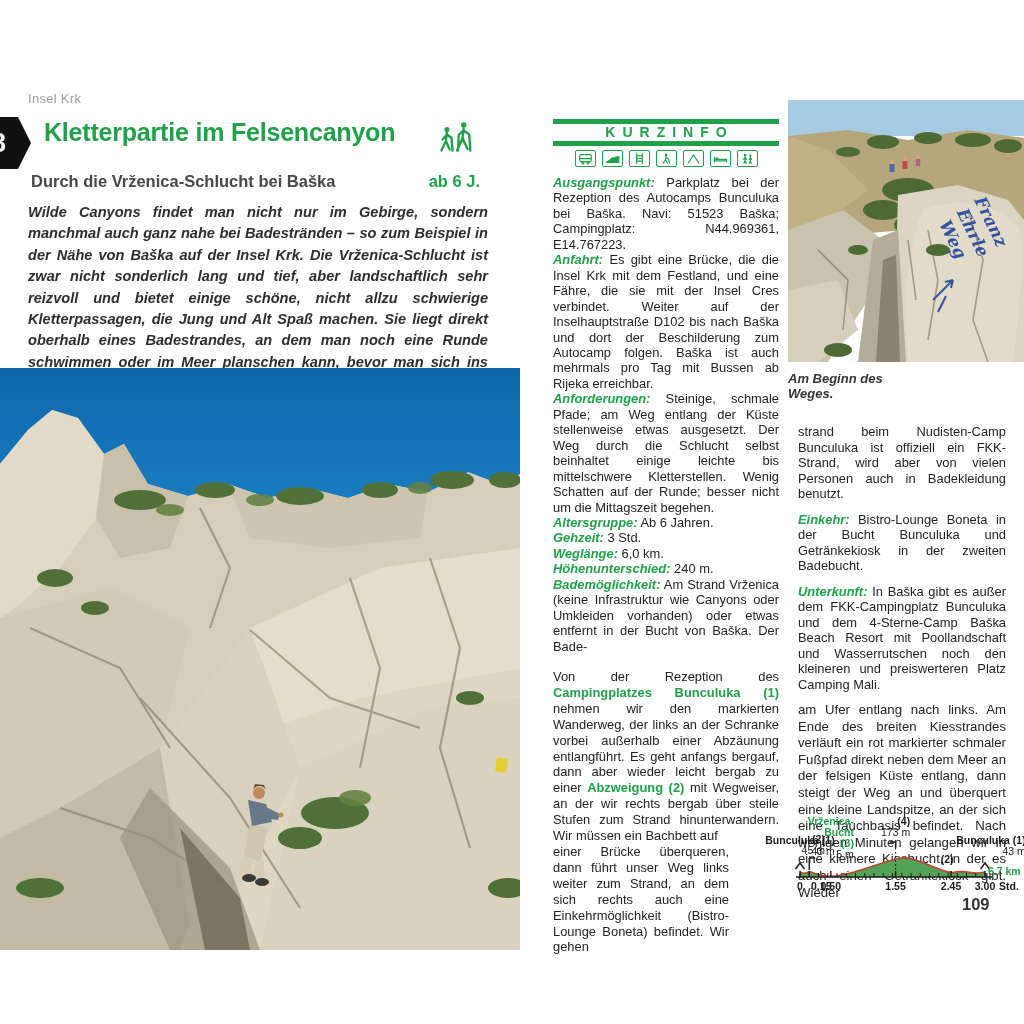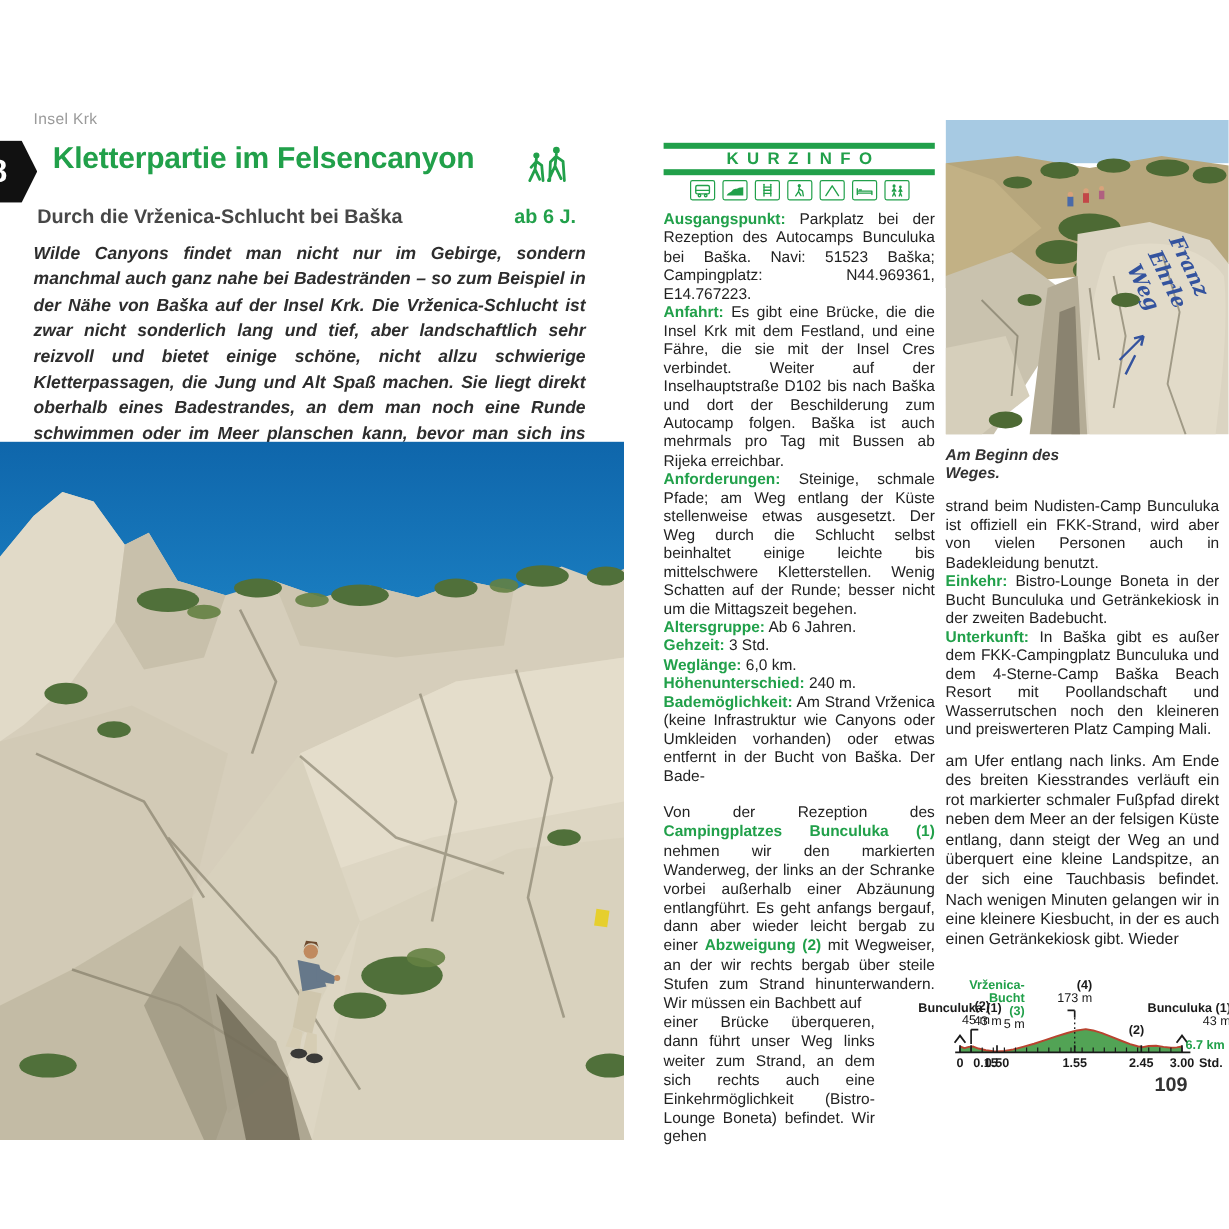--- a/index.html
+++ b/index.html
@@ -31,28 +31,28 @@
 
   
   .col2{position:absolute;left:553px;top:119px;width:226px;}
   .ki-bar{height:5px;background:#21a04a;}
   .ki-title{text-align:center;font-size:14px;font-weight:bold;color:#21a04a;letter-spacing:7px;text-indent:7px;line-height:15px;padding:1px 0;}
   .ki-icons{display:flex;justify-content:center;gap:6px;margin-top:4px;}
   .ki-icon{width:21px;height:17px;border:1.6px solid #21a04a;border-radius:2px;display:flex;align-items:center;justify-content:center;box-sizing:border-box;}
   .ki-icon svg{width:17px;height:13px;stroke:#21a04a;fill:none;stroke-width:1.4;stroke-linecap:round;stroke-linejoin:round;}
   .entries{margin-top:8px;font-size:12.9px;line-height:15.45px;color:#222;text-align:justify;}
   .entries p{margin:0;}
-  .lbl{color:#21a04a;font-weight:bold;}
+  .lbl{color:#21a04a;font-weight:bold;font-style:italic;}
   .route-para{margin:15px 0 0 0;font-size:12.9px;line-height:15.9px;color:#222;text-align:justify;}
   .route-para.narrow{margin-top:0;width:176px;}
   .wp-link{color:#21a04a;font-weight:bold;}
 
   
   .col3{position:absolute;left:788px;top:414px;width:228px;font-size:12.9px;line-height:15.5px;color:#222;text-align:justify;}
-  .col3 p{margin:0;}
+  .col3 p{margin:10px;}
   .col3 .block2{margin-top:10px;font-size:13.2px;line-height:16.6px;}
 
   
   .chart{position:absolute;left:745px;top:810px;width:279px;height:100px;overflow:visible;}
   .chart svg{position:absolute;left:0;top:0;width:279px;height:100px;overflow:visible;}
   #wp-labels{position:absolute;left:0;top:0;width:279px;height:100px;}
   .wp{position:absolute;transform:translateX(-50%);text-align:center;white-space:nowrap;}
   .wpl{font-size:10.5px;line-height:11px;color:#1a1a1a;text-align:right;}
   .wpl.b{font-weight:bold;}
   .wpl.g{font-weight:bold;color:#21a04a;}

